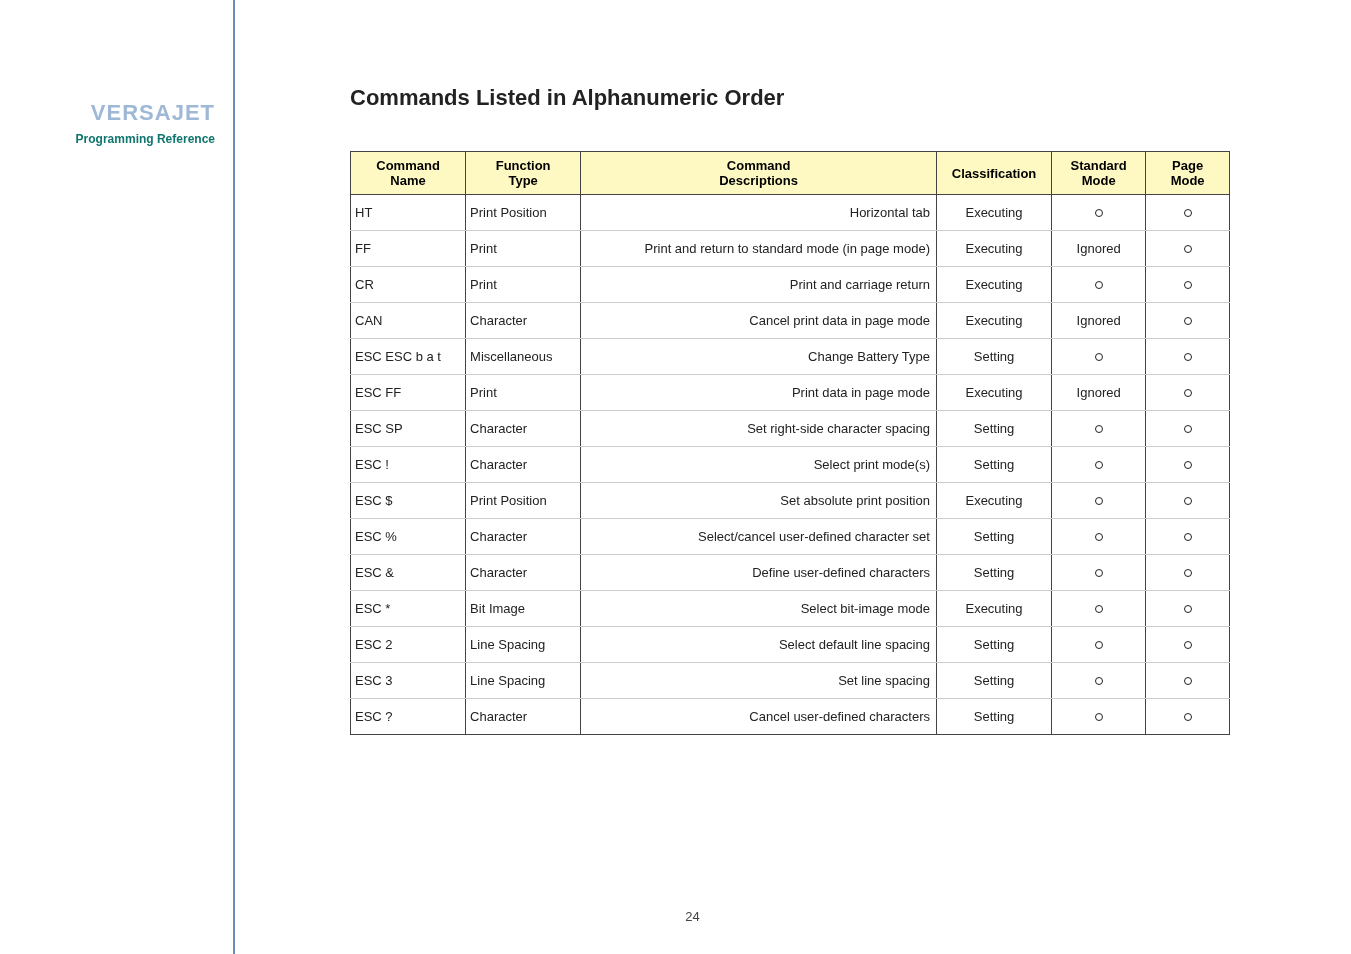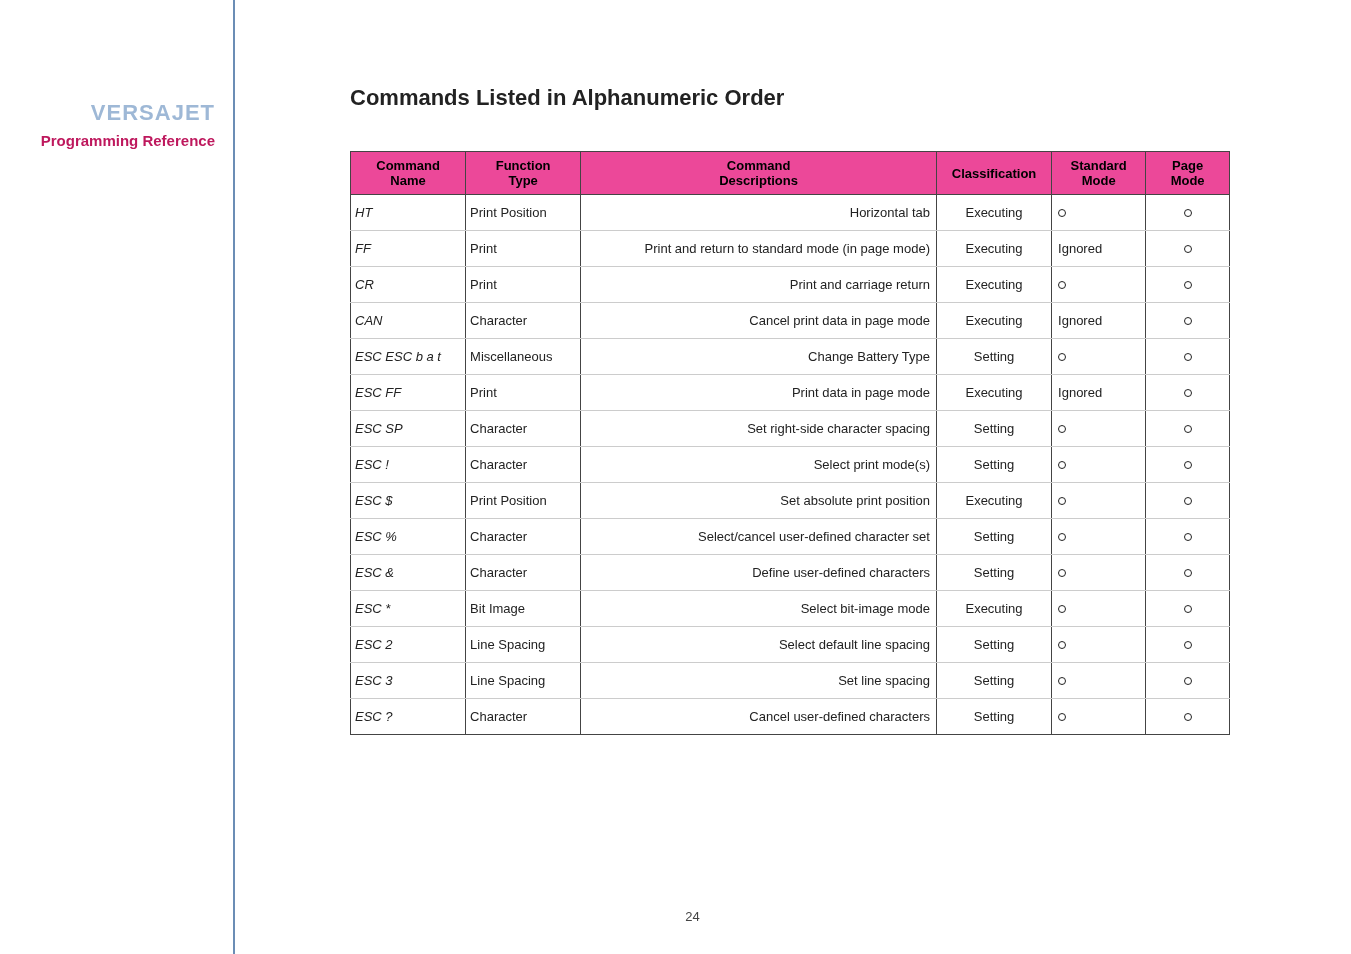--- a/index.html
+++ b/index.html
@@ -22,23 +22,23 @@
     padding-right: 18px;
   }
   .sidebar-brand {
     font-size: 22px;
     font-weight: bold;
     color: #9eb8d6;
     letter-spacing: 1px;
     margin-bottom: 6px;
   }
   .sidebar-sub {
-    font-size: 15px;
-    font-weight: bold;
-    color: #be185d;
+    font-size: 12px;
+    font-weight: bold;
+    color: #0f766e;
   }
   .main {
     position: absolute;
     left: 235px;
     top: 0;
     width: 1292px;
     height: 954px;
     padding-left: 70px;
     padding-top: 85px;
     margin-left: 45px;
@@ -48,21 +48,21 @@
     font-weight: bold;
     color: #222;
     margin-bottom: 40px;
   }
   table.cmd {
     border-collapse: collapse;
     width: 880px;
     font-size: 13px;
   }
   table.cmd th {
-    background: #ec4899;
+    background: #fef9c3;
     border: 1px solid #444;
     padding: 6px 8px;
     font-weight: bold;
     text-align: center;
     vertical-align: middle;
     font-size: 13px;
   }
   table.cmd th .th-line2 {
     display: block;
   }
@@ -70,25 +70,25 @@
     border-left: 1px solid #444;
     border-right: 1px solid #444;
     border-bottom: 1px solid #ccc;
     padding: 10px 6px;
     font-size: 13px;
     color: #222;
   }
   table.cmd tbody tr:last-child td {
     border-bottom: 1px solid #444;
   }
-  table.cmd td.col-name { width: 110px; text-align: left; padding-left: 4px; font-style: italic; }
+  table.cmd td.col-name { width: 110px; text-align: left; padding-left: 4px; }
   table.cmd td.col-ftype { width: 110px; text-align: left; padding-left: 4px; }
   table.cmd td.col-desc { width: 340px; text-align: right; padding-left: 4px; }
   table.cmd td.col-class { width: 110px; text-align: center; }
-  table.cmd td.col-std { width: 90px; text-align: left; }
+  table.cmd td.col-std { width: 90px; text-align: center; }
   table.cmd td.col-page { width: 80px; text-align: center; }
   .circle {
     display: inline-block;
     width: 8px;
     height: 8px;
     border: 1.5px solid #222;
     border-radius: 50%;
   }
   .page-number {
     position: absolute;

